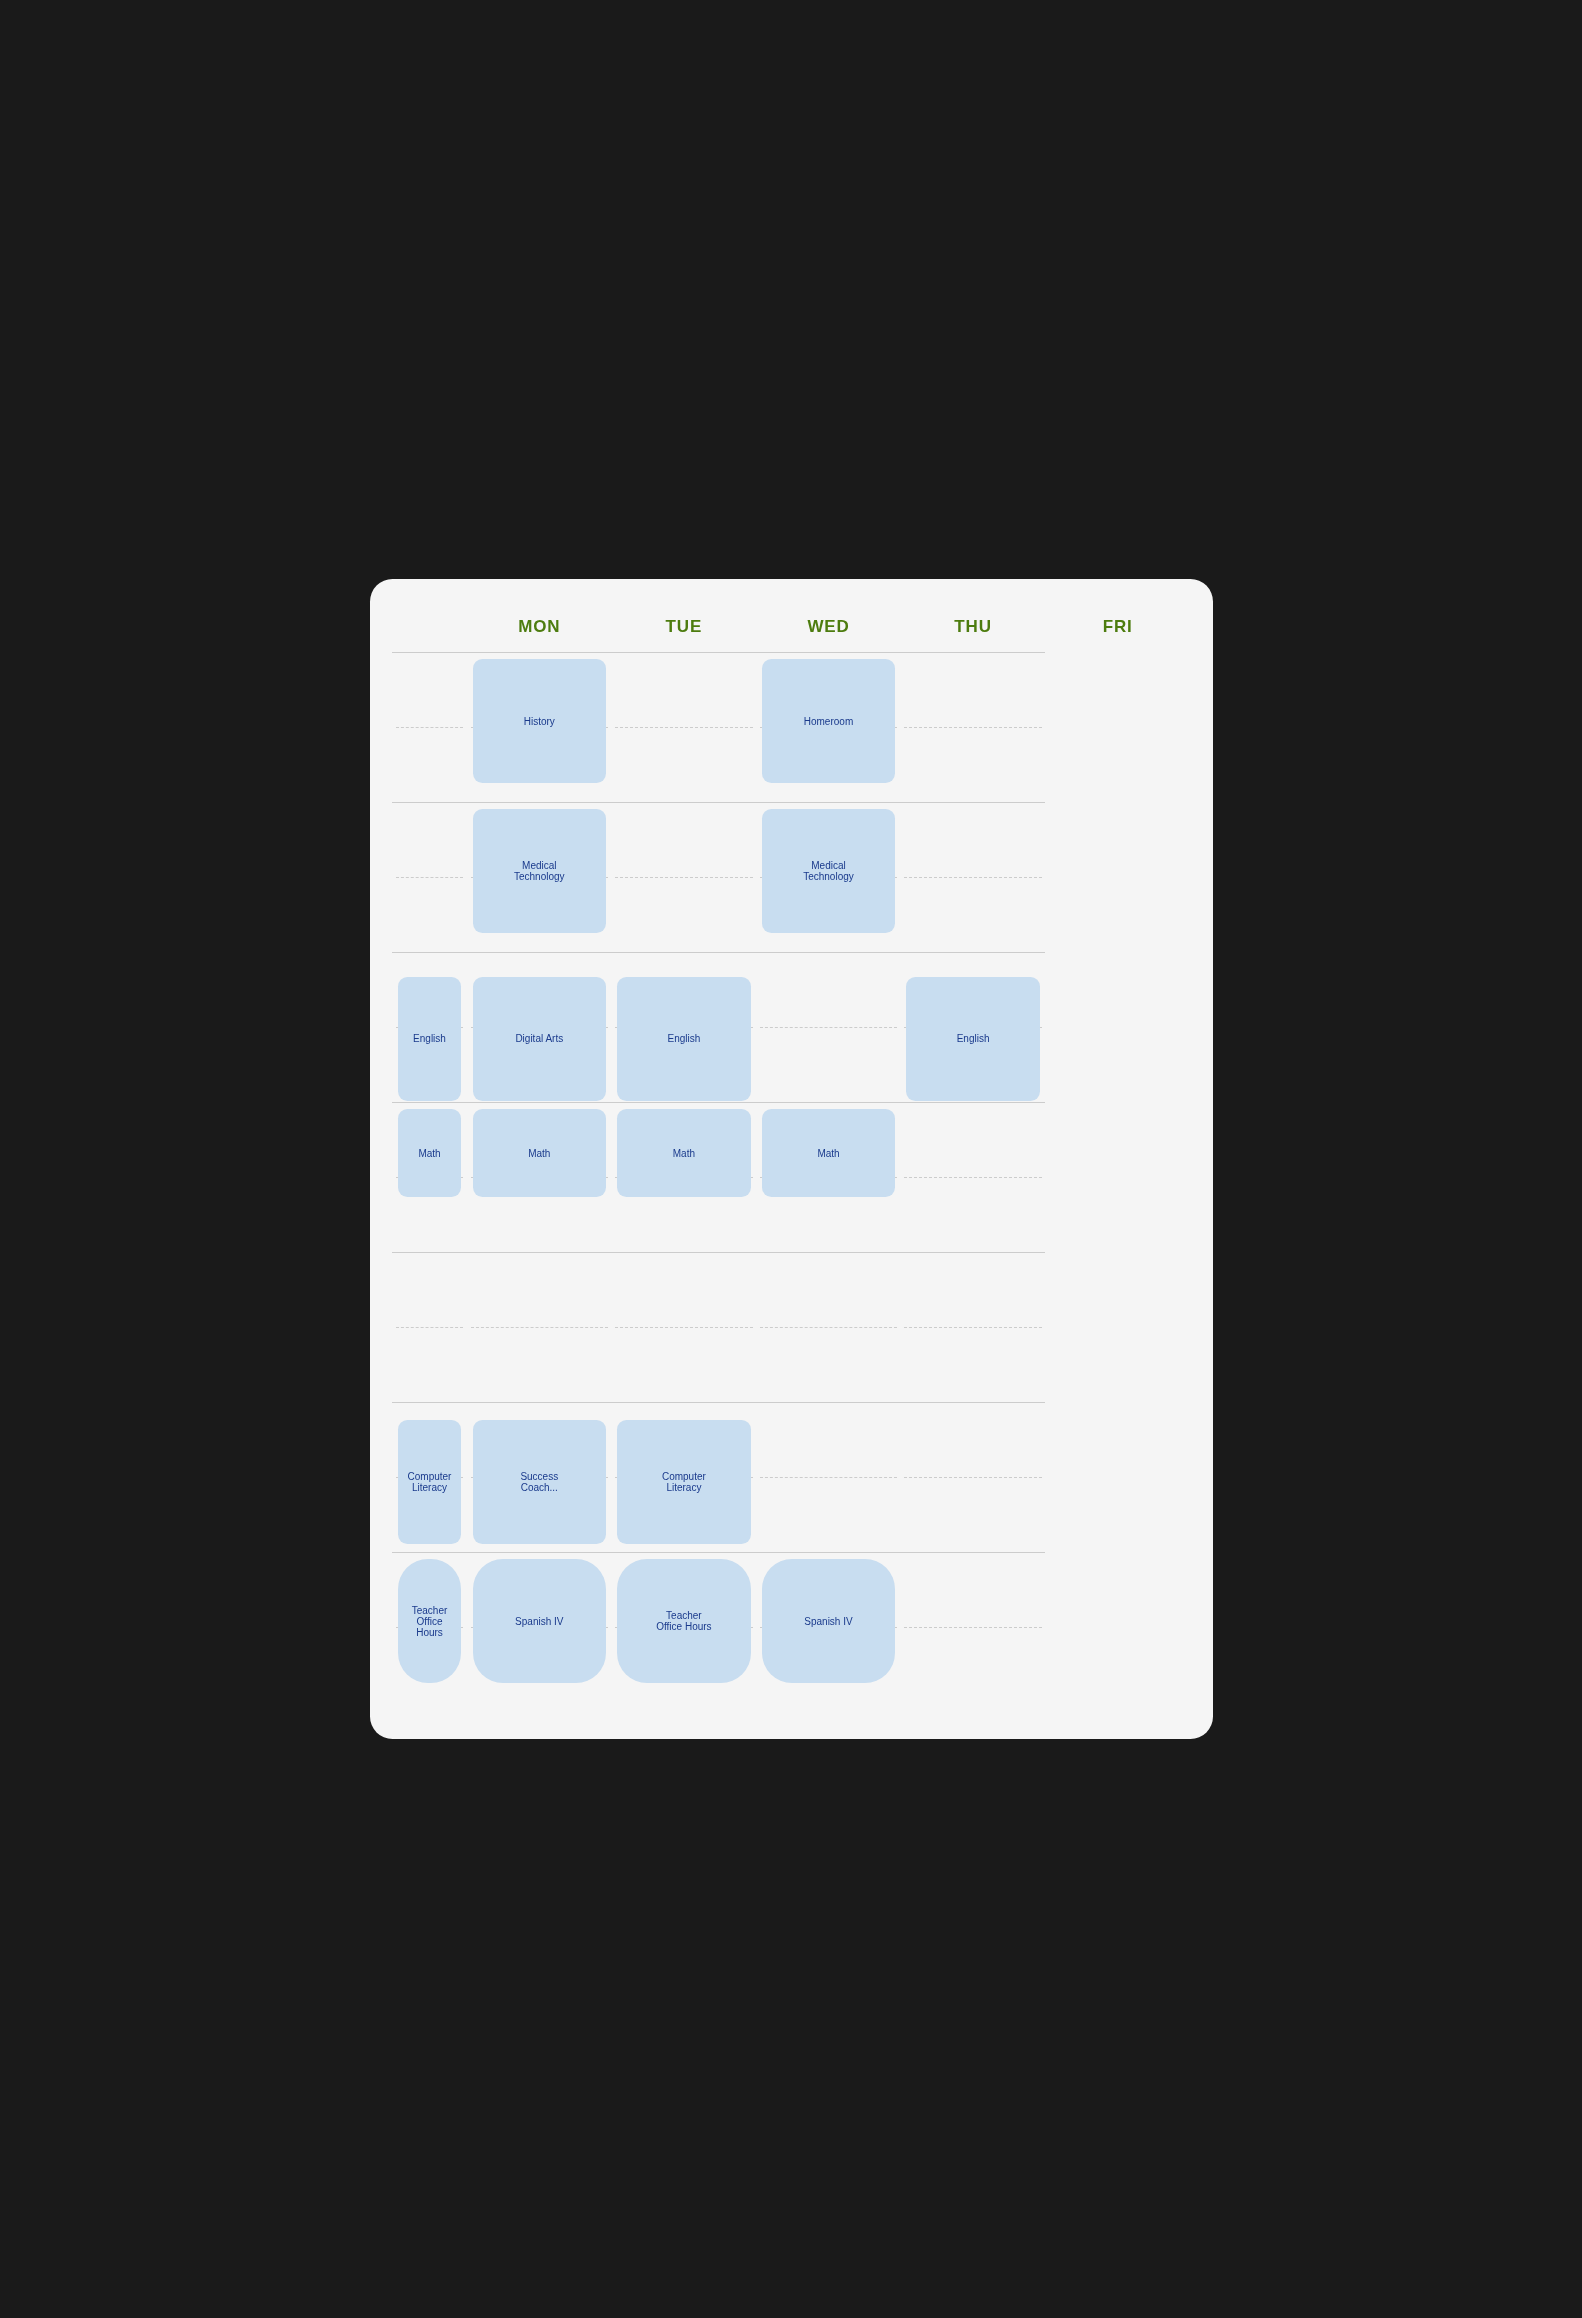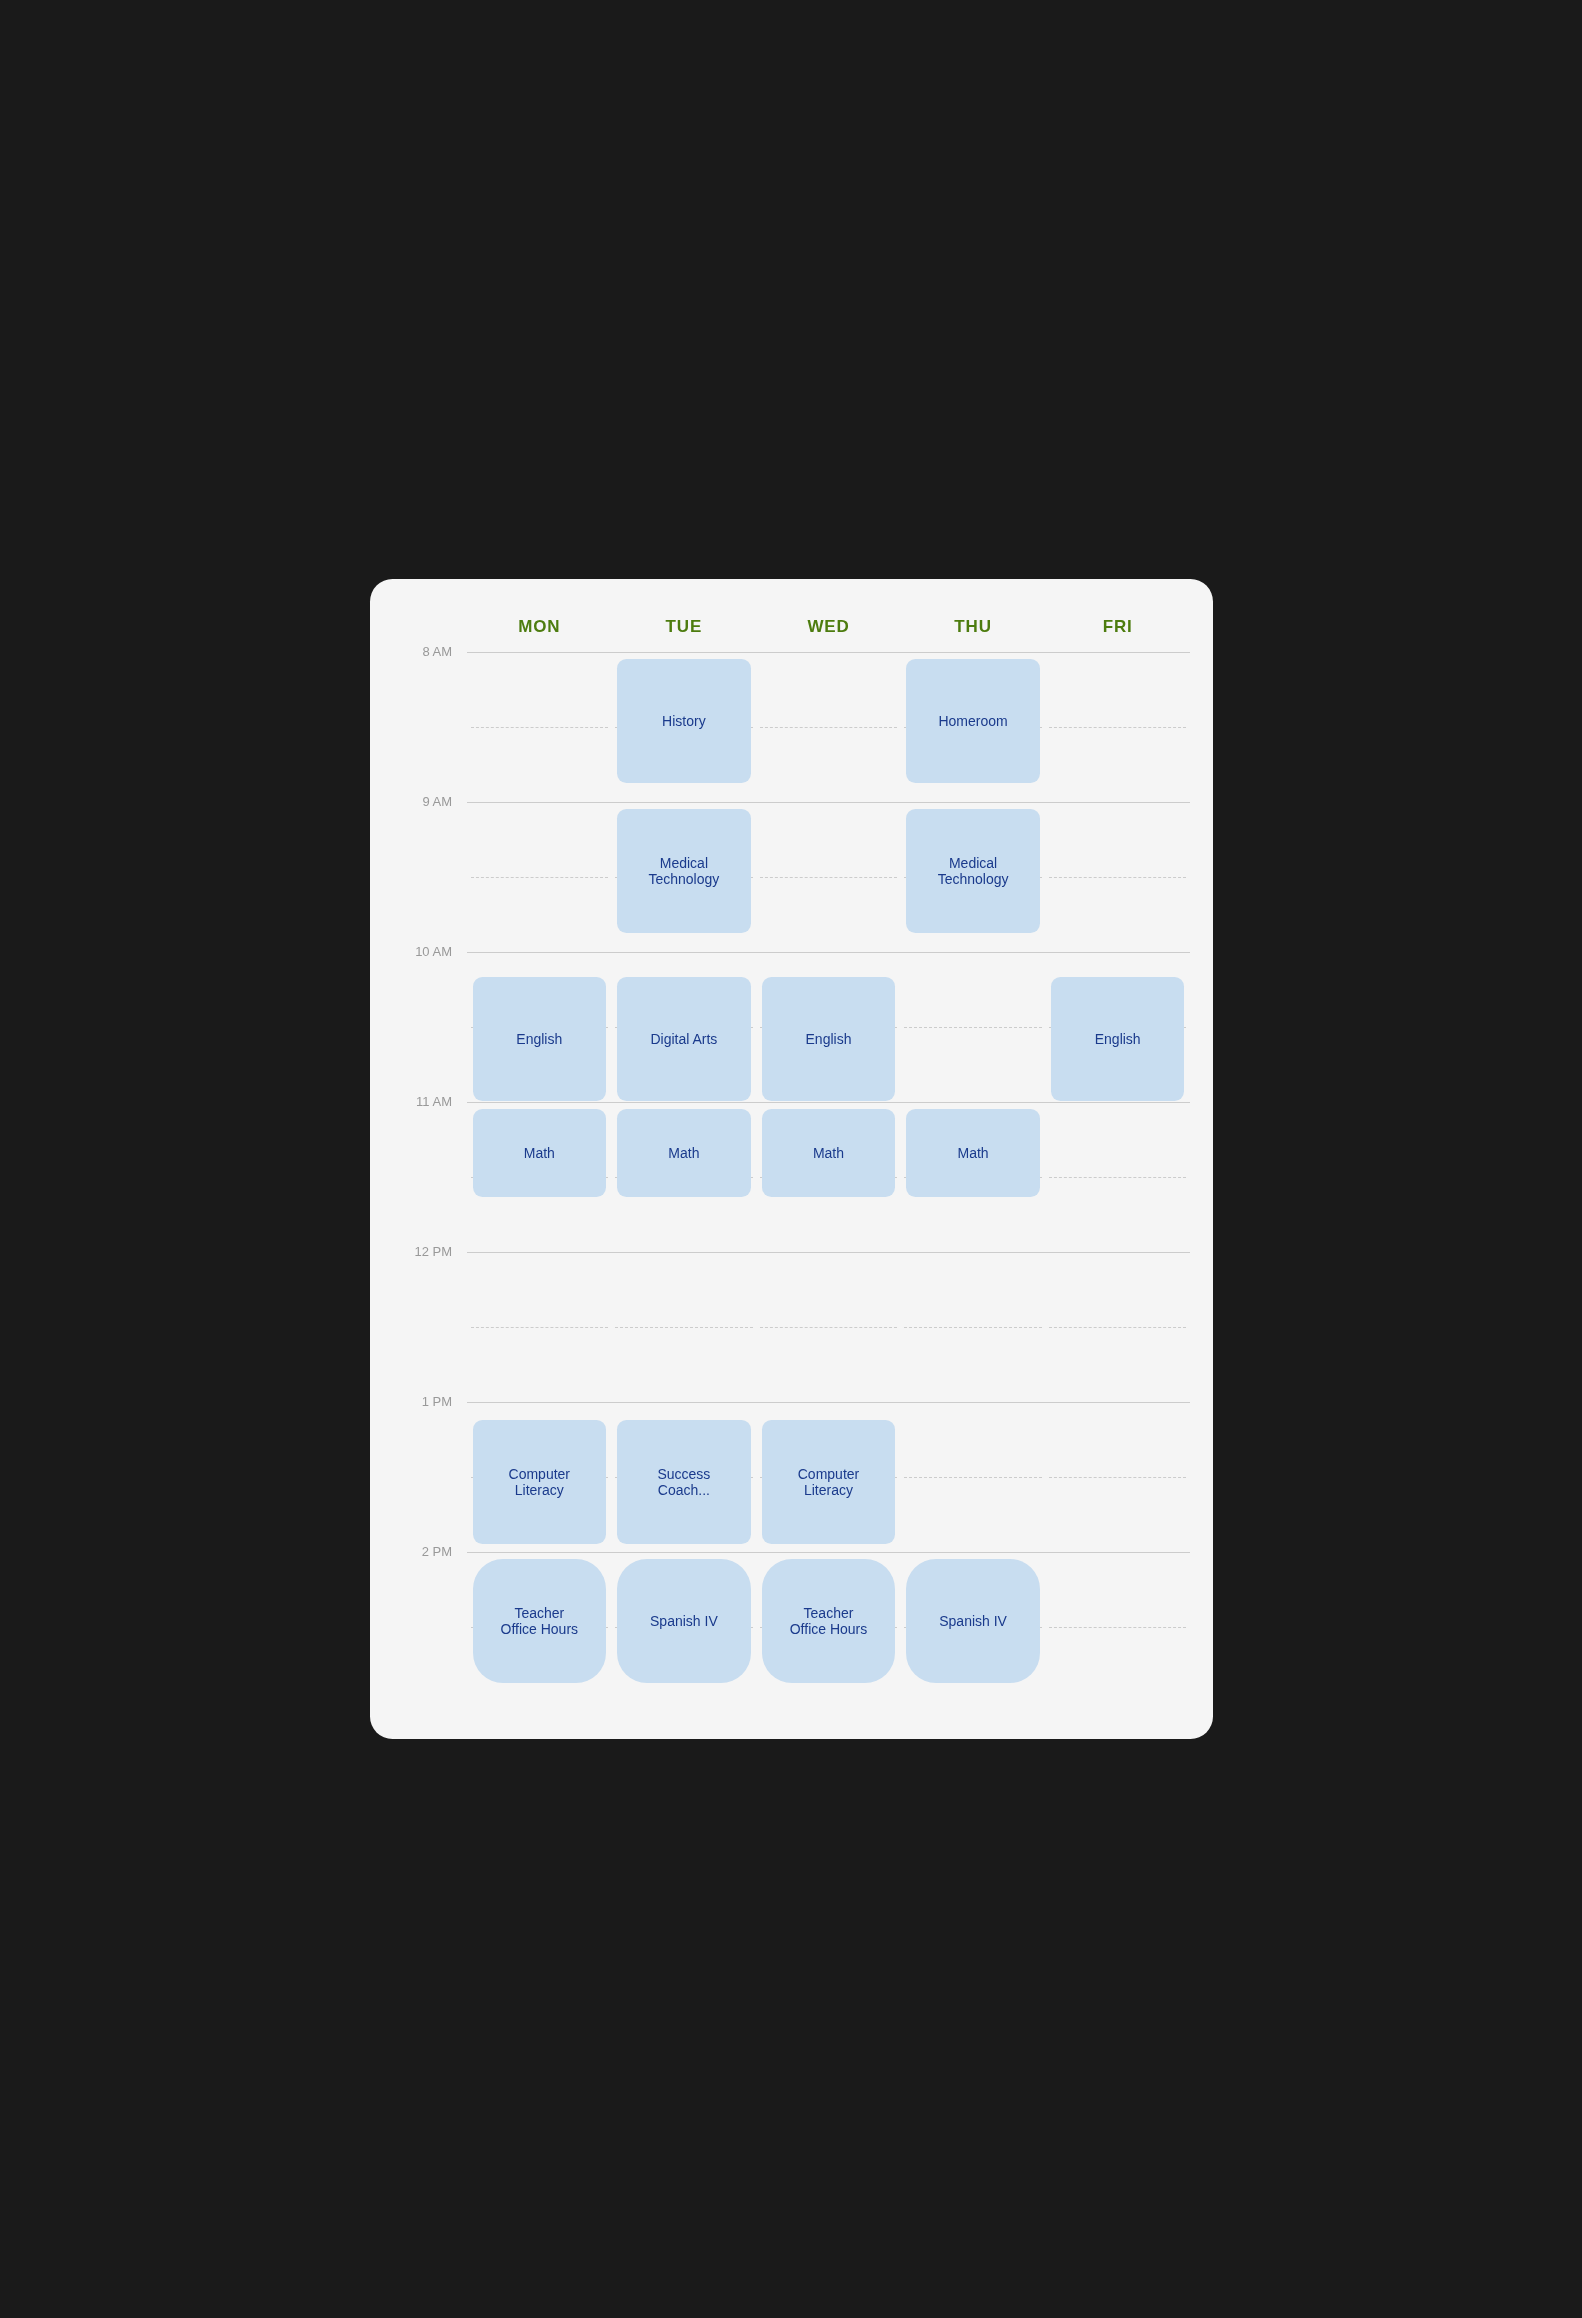--- a/index.html
+++ b/index.html
@@ -81,21 +81,21 @@
     }
 
     .event-card {
       background: #c8ddf0;
       border-radius: 9.4px;
       display: flex;
       align-items: center;
       justify-content: center;
       text-align: center;
       color: #1a3a8c;
-      font-size: 14px;
+      font-size: 10px;
       font-weight: 500;
       padding: 7.5px;
       position: absolute;
       left: 5.6px;
       right: 5.6px;
       z-index: 2;
     }
 
     
     
@@ -117,43 +117,20 @@
     <div></div>
     <div class="day-header" style="white-space: pre-line;">MON</div>
     <div class="day-header" style="white-space: pre-line;">TUE</div>
     <div class="day-header" style="white-space: pre-line;">WED</div>
     <div class="day-header" style="white-space: pre-line;">THU</div>
     <div class="day-header" style="white-space: pre-line;">FRI</div>
   </div>
 
   <div class="schedule-grid">
 
-    <div class="time-col">
-      <div class="time-cell">
-          <span style="white-space: pre-line;">8 AM</span>
-        </div>
-      <div class="time-cell">
-          <span style="white-space: pre-line;">9 AM</span>
-        </div>
-      <div class="time-cell">
-          <span style="white-space: pre-line;">10 AM</span>
-        </div>
-      <div class="time-cell">
-          <span style="white-space: pre-line;">11 AM</span>
-        </div>
-      <div class="time-cell">
-          <span style="white-space: pre-line;">12 PM</span>
-        </div>
-      <div class="time-cell">
-          <span style="white-space: pre-line;">1 PM</span>
-        </div>
-      <div class="time-cell">
-          <span style="white-space: pre-line;">2 PM</span>
-        </div>
-    </div>
 
     <div class="day-col">
       <div class="day-slot slot-8am">
         
       </div>
       <div class="day-slot slot-9am">
         
       </div>
       <div class="day-slot slot-10am">
         <div class="event-card" style="white-space: pre-line;">English</div>

